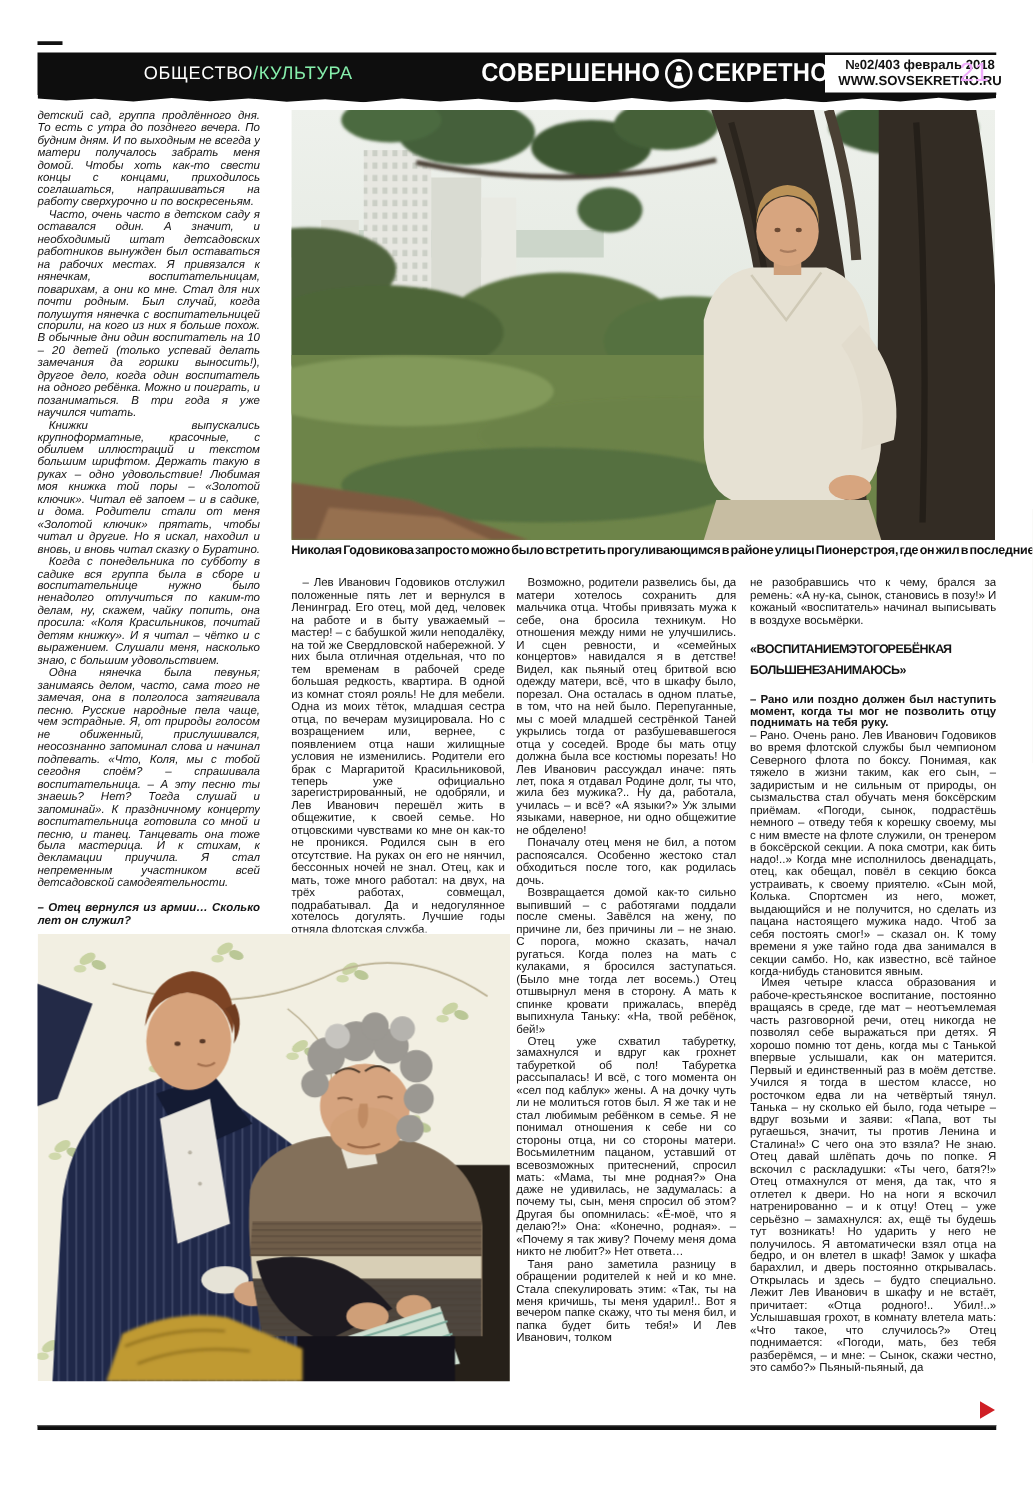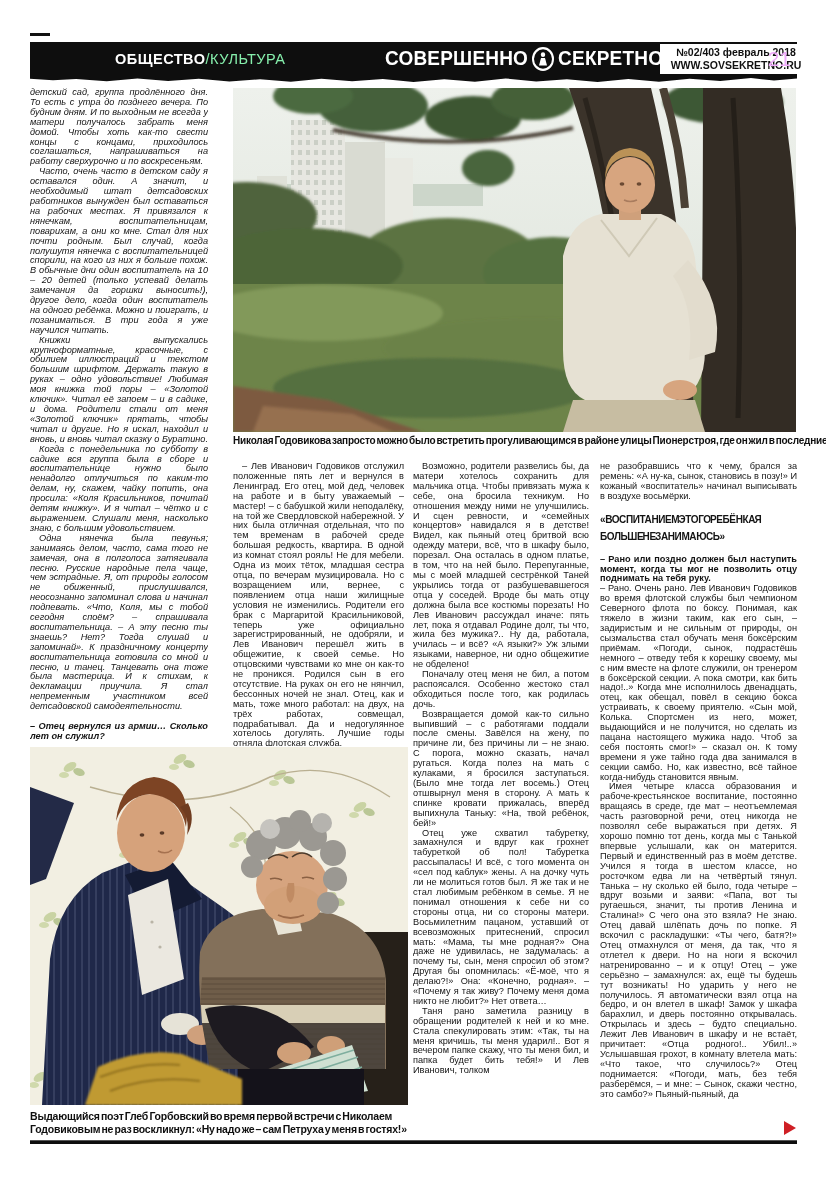--- a/index.html
+++ b/index.html
@@ -5,21 +5,21 @@
   html,body{margin:0;padding:0;background:#f6f6f4;}
   #page{position:relative;width:826px;height:1200px;background:#ffffff;overflow:hidden;
         font-family:"Liberation Sans","DejaVu Sans",sans-serif;color:#141414;}
 
   
   #top-stub{position:absolute;left:30px;top:33px;width:20px;height:3px;background:#111;}
   #header-bar{position:absolute;left:30px;top:42px;width:767px;height:34px;background:#0e0e0e;
               display:flex;align-items:center;}
   #section-label{position:absolute;left:85px;top:0;height:34px;display:flex;align-items:center;
                  color:#fff;font-size:14.5px;letter-spacing:.5px;white-space:nowrap;}
-  #section-label .b{font-weight:bold;}
+  #section-label .b{font-weight:normal;}
   #section-label .l{font-weight:normal;color:#86efac;}
   #masthead{position:absolute;left:355px;top:0;height:34px;display:flex;align-items:center;gap:4px;
             color:#fff;font-weight:bold;font-size:19px;letter-spacing:.2px;white-space:nowrap;
             transform:scaleY(1.08);}
   #masthead .emblem{width:22px;height:22px;border:2px solid #fff;border-radius:50%;
             display:inline-flex;align-items:center;justify-content:center;box-sizing:border-box;}
   #masthead .emblem svg{display:block;}
   #issue-box{position:absolute;left:601px;top:2px;width:152px;height:30px;background:#fff;
              display:flex;flex-direction:column;align-items:center;justify-content:center;
              font-weight:bold;font-size:10.5px;line-height:13px;color:#111;white-space:nowrap;margin-left:29px;}
@@ -268,17 +268,16 @@
         <polygon points="248,322 322,298 338,344 262,358" fill="#cfe0d2"></polygon>
         <path d="M256,324 L324,303 M260,332 L328,310 M266,342 L332,320" stroke="#7fae9e" stroke-width="1.6"></path>
         <rect x="208" y="322" width="126" height="36" fill="#14121a"></rect>
       </g>
       <g filter="url(#soft2)">
         <path d="M55,358 L68,320 Q110,300 152,307 L212,332 L212,358 Z" fill="#c09a33"></path>
         <path d="M70,330 Q110,314 150,318 M80,344 Q120,328 170,334" stroke="#8f6f1f" stroke-width="2" fill="none"></path>
       </g>
     </svg>
   </div>
-  <div id="caption-bottom" class="caption">Выдающийся поэт Глеб Горбовский во время первой встречи с Николаем Годовиковым не раз воскликнул: «Ну надо же – сам Петруха у меня в гостях!»</div>
 
   <div id="bottom-rule"></div>
   <div id="cont-arrow"></div>
 </div>
 
 </body></html>

